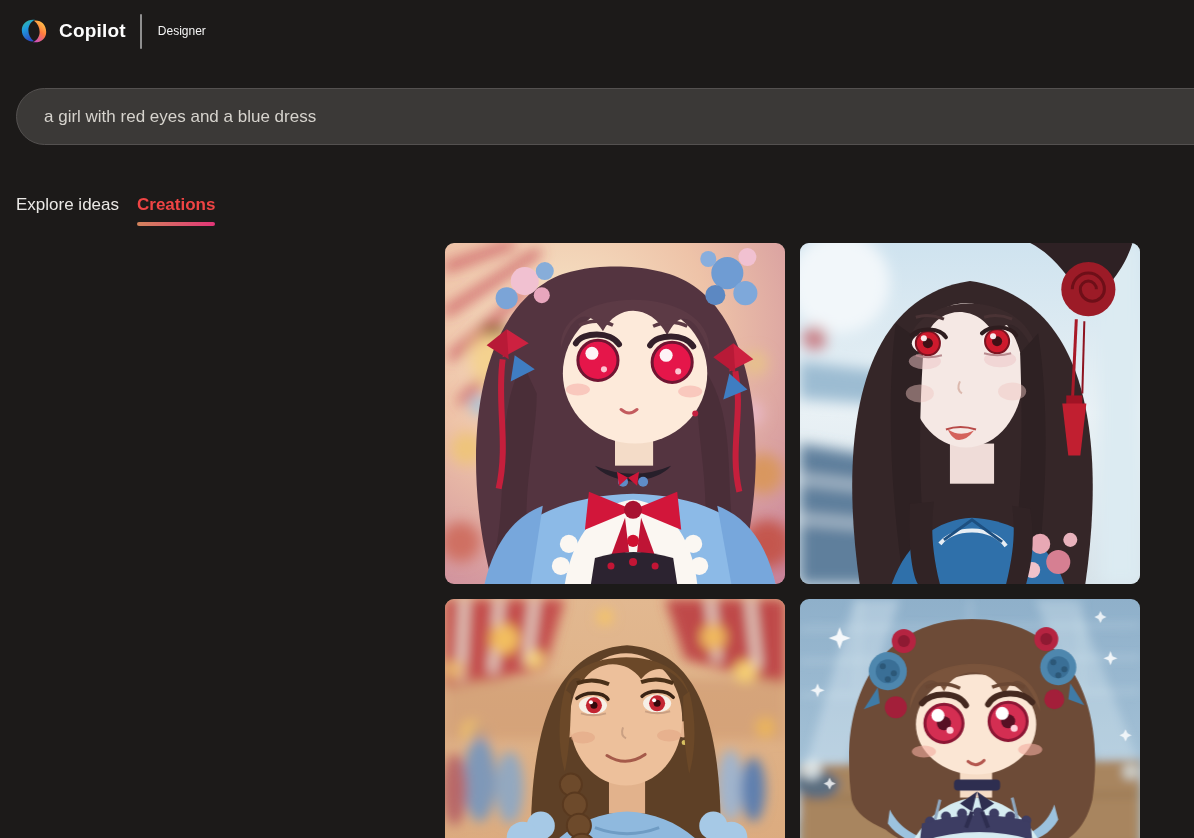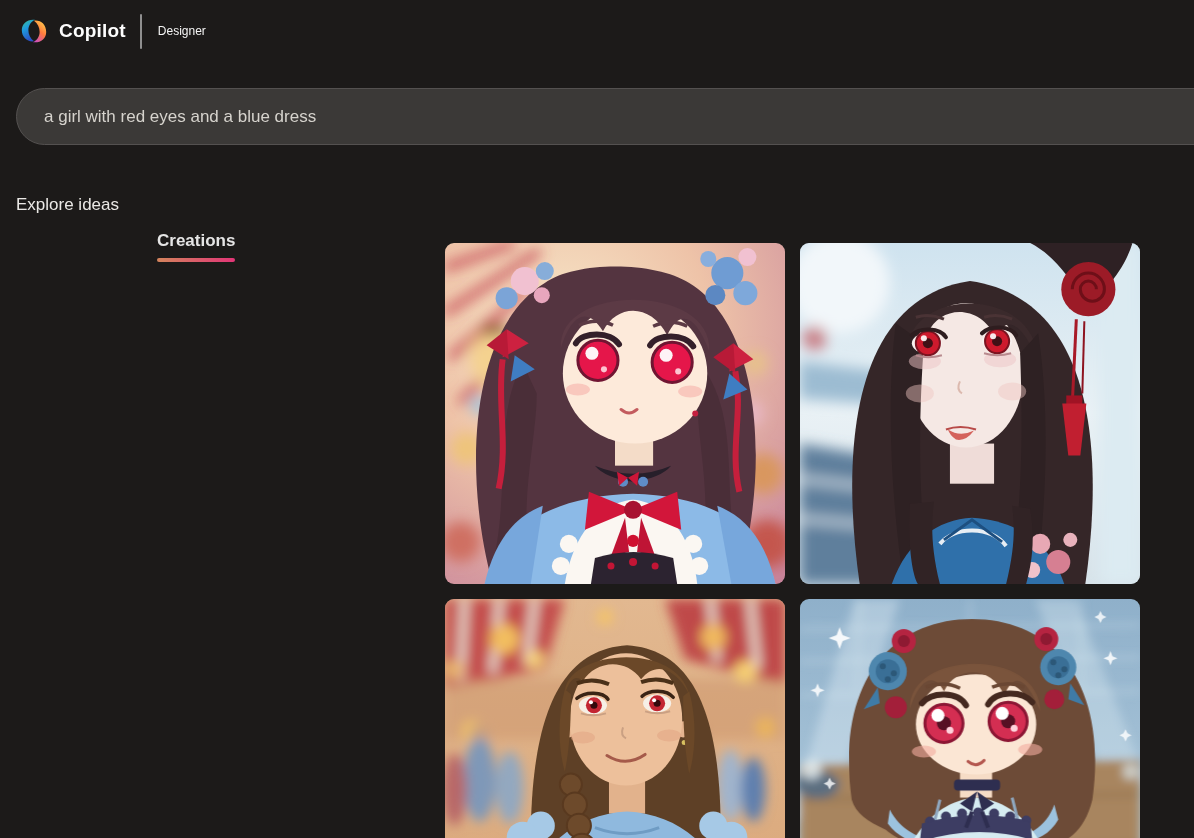--- a/index.html
+++ b/index.html
@@ -33,23 +33,23 @@
     border-radius: 29px;
     display: flex; align-items: center;
   }
   .prompt-input {
     flex: 1; height: 100%; background: transparent; border: none; outline: none;
     color: #d6d3cd; font-size: 17px; padding-left: 27px;
     font-family: "Liberation Sans", sans-serif;
   }
 
   
-  .tabs { position: absolute; top: 194px; left: 16px; display: flex; gap: 38px; }
+  .tabs { position: absolute; top: 194px; left: 16px; display: flex; gap: 18px; }
   .tab { position: relative; font-size: 17px; line-height: 21px; color: #eae8e5; padding-bottom: 11px; cursor: pointer; }
-  .tab.active { font-weight: 700; color: #e5e5e5; margin-top: 36px; }
+  .tab.active { font-weight: 700; color: #ef4444; }
   .tab-underline {
     position: absolute; left: 0; right: 0; bottom: 0; height: 4px; border-radius: 2px;
     background: linear-gradient(90deg, #d3845c, #e23577);
   }
 
   
   .grid {
     position: absolute; left: 445px; top: 243px;
     display: grid; grid-template-columns: 340px 340px; grid-auto-rows: 341px; gap: 15px;
   }

